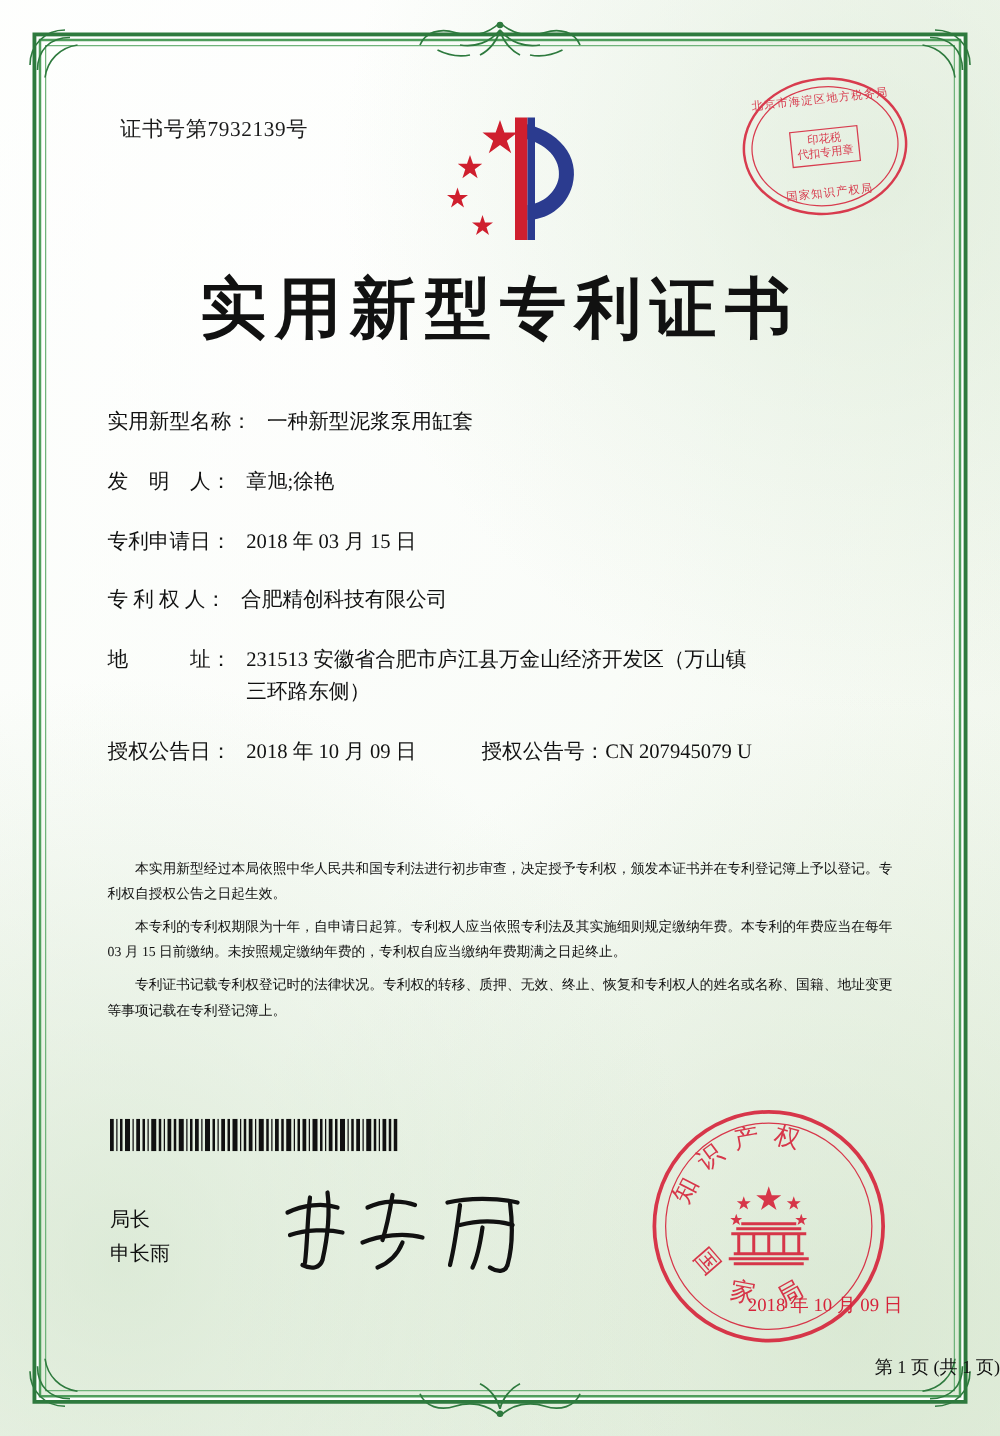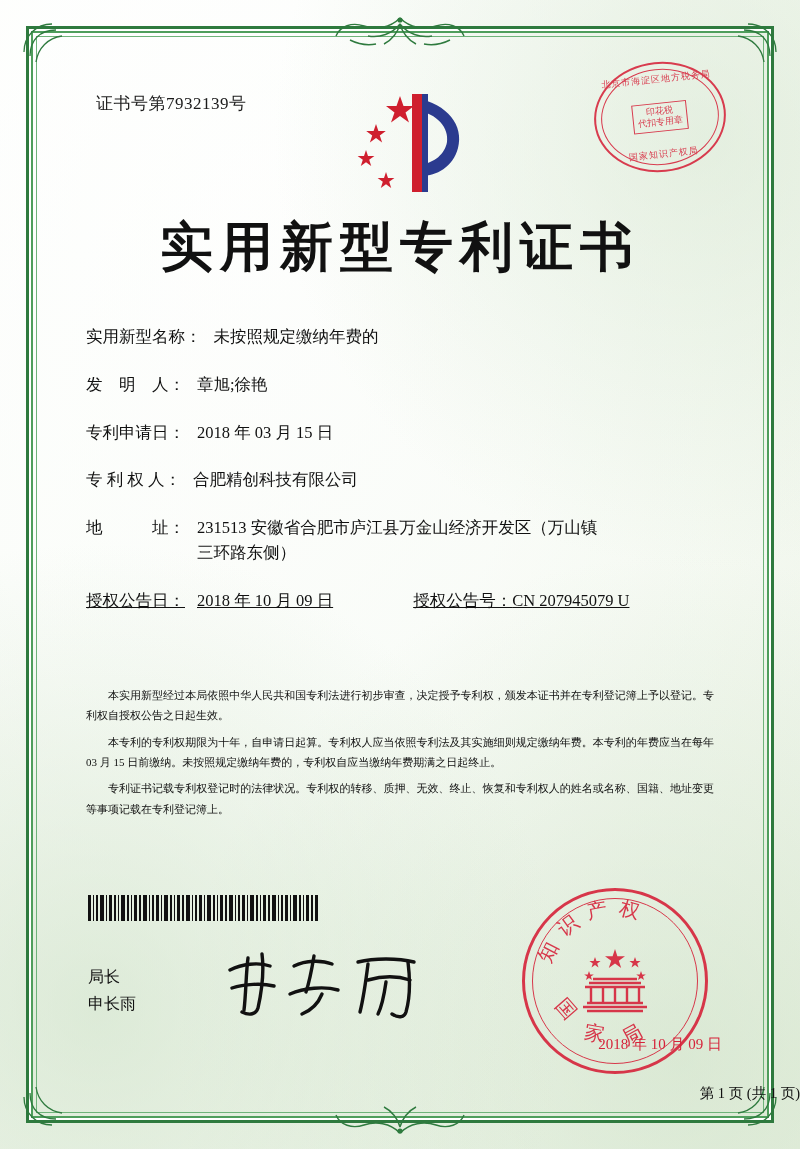--- a/index.html
+++ b/index.html
@@ -179,24 +179,23 @@
   .f-label {
     flex: 0 0 auto;
     white-space: pre;
   }
   .f-value {
     flex: 1 1 auto;
     white-space: pre-wrap;
   }
   .field-row.two-col {
     justify-content: flex-start;
-    text-decoration: underline;
   }
   .col-b {
-    margin-left: 68px;
+    margin-left: 40px;
     display: flex;
   }
 
   .paras {
     position: absolute;
     left: 86px;
     top: 685px;
     width: 628px;
     font-size: 11px;
     line-height: 1.85;
@@ -366,21 +365,21 @@
       <div>代扣专用章</div>
     </div>
     <div class="so-arc-bottom">国家知识产权局</div>
   </div>
 
   <div class="title">实用新型专利证书</div>
 
   <div class="fields">
     <div class="field-row">
       <span class="f-label">实用新型名称：</span>
-      <span class="f-value">未按照规定缴纳年费的</span>
+      <span class="f-value">一种新型泥浆泵用缸套</span>
     </div>
     <div class="field-row">
       <span class="f-label">发　明　人：</span>
       <span class="f-value">章旭;徐艳</span>
     </div>
     <div class="field-row">
       <span class="f-label">专利申请日：</span>
       <span class="f-value">2018 年 03 月 15 日</span>
     </div>
     <div class="field-row">

